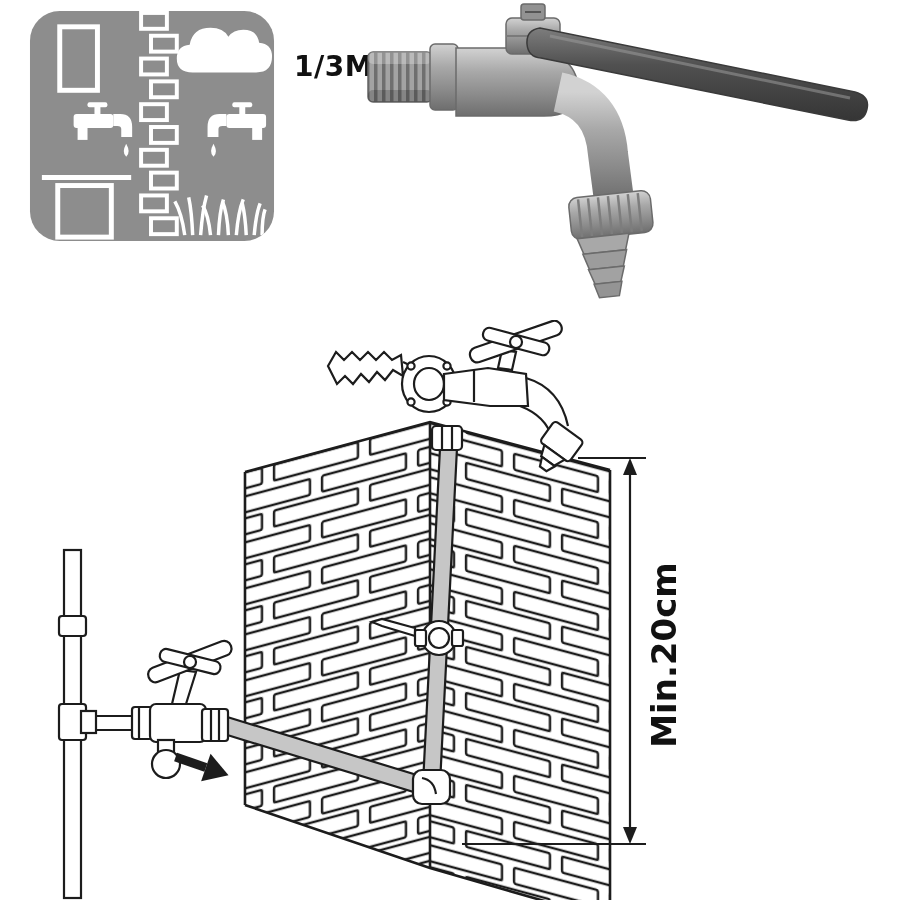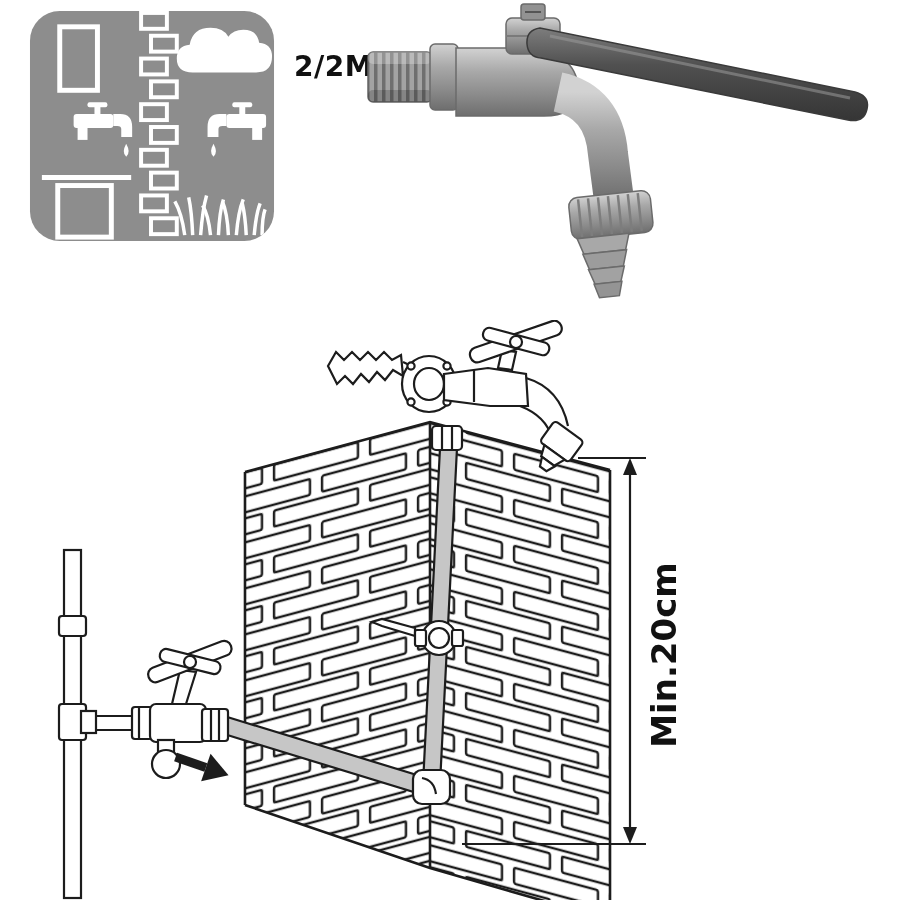--- a/index.html
+++ b/index.html
@@ -72,21 +72,21 @@
           <path d="M202 228 q-1 -22 -6 -34"></path>
           <path d="M210 228 q2 -24 7 -36"></path>
           <path d="M220 228 q-1 -20 -4 -32"></path>
           <path d="M228 228 q2 -22 6 -32"></path>
           <path d="M236 228 q0 -18 3 -26"></path>
         </g>
       </g>
     </svg>
   </div>
 
-  <div class="abs size-label" style="left:294px;top:50px;">2/2M</div>
+  <div class="abs size-label" style="left:294px;top:50px;">1/3M</div>
 
   <div class="abs" style="left:358px;top:2px;width:520px;height:310px;">
     <svg viewBox="0 0 520 310" width="520" height="310">
       <defs>
         <linearGradient id="met" x1="0" y1="0" x2="0" y2="1">
           <stop offset="0" stop-color="#d2d2d2"></stop>
           <stop offset="0.35" stop-color="#a8a8a8"></stop>
           <stop offset="0.7" stop-color="#8a8a8a"></stop>
           <stop offset="1" stop-color="#6e6e6e"></stop>
         </linearGradient>

